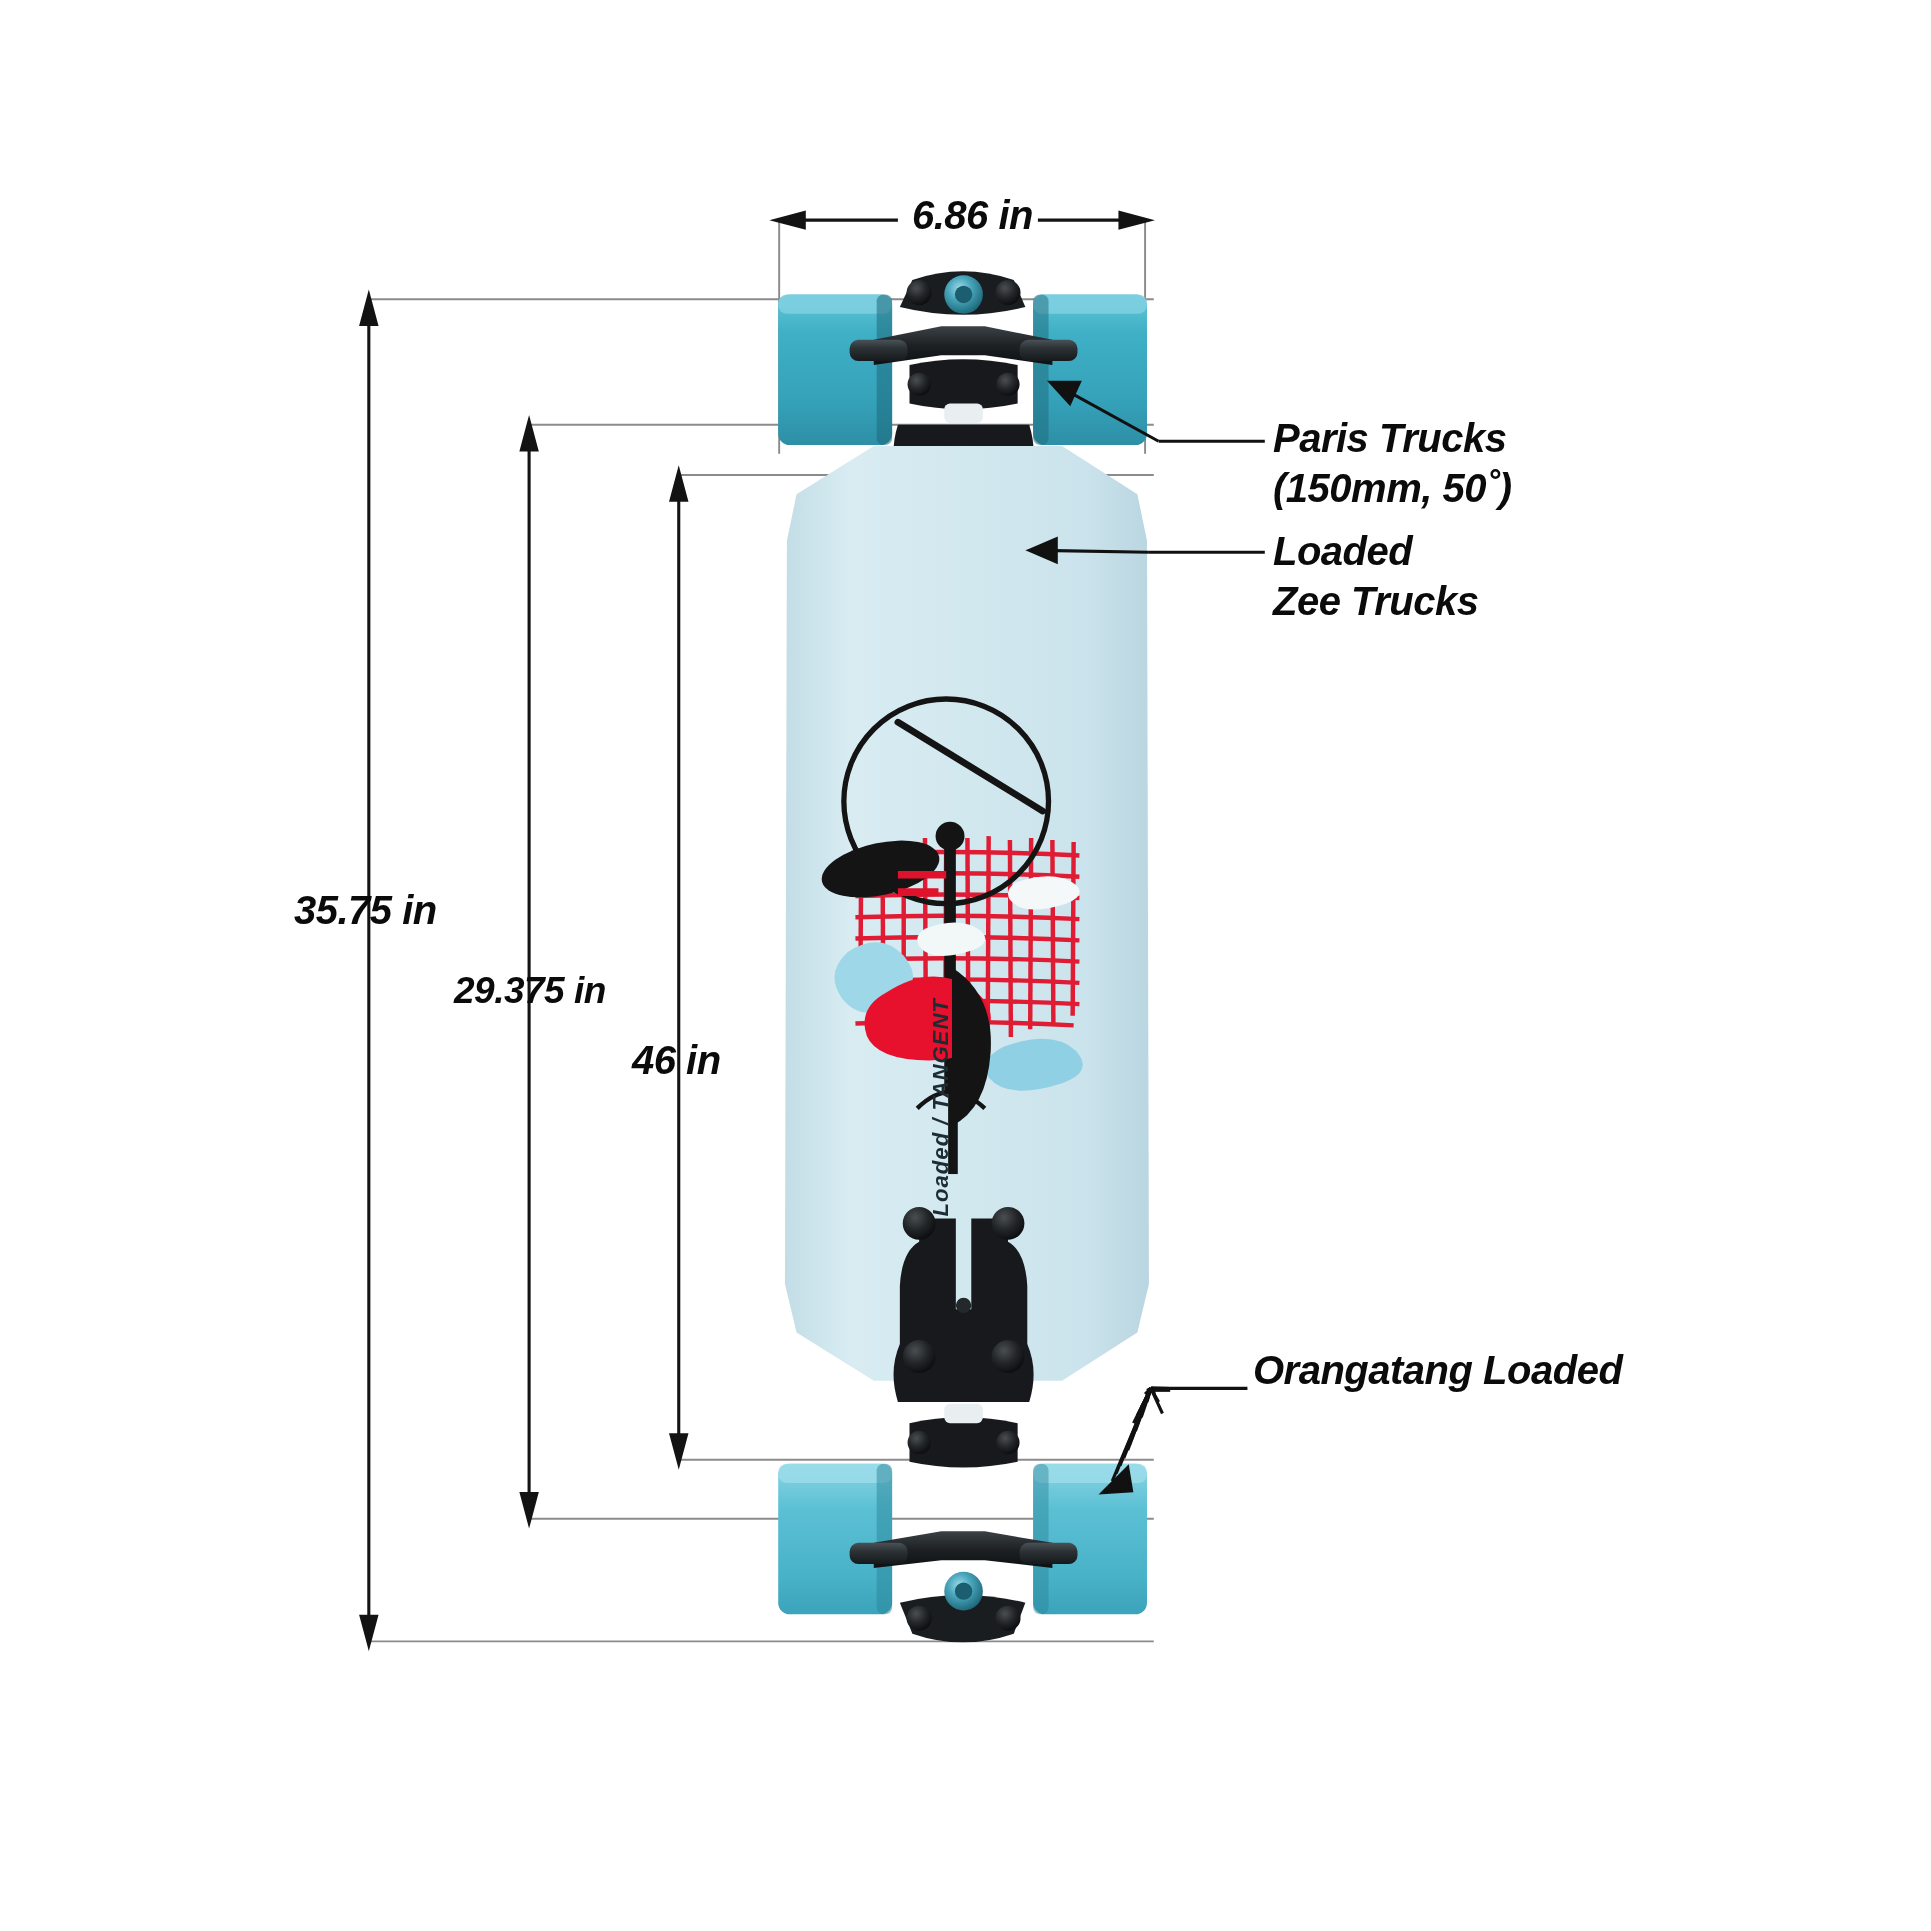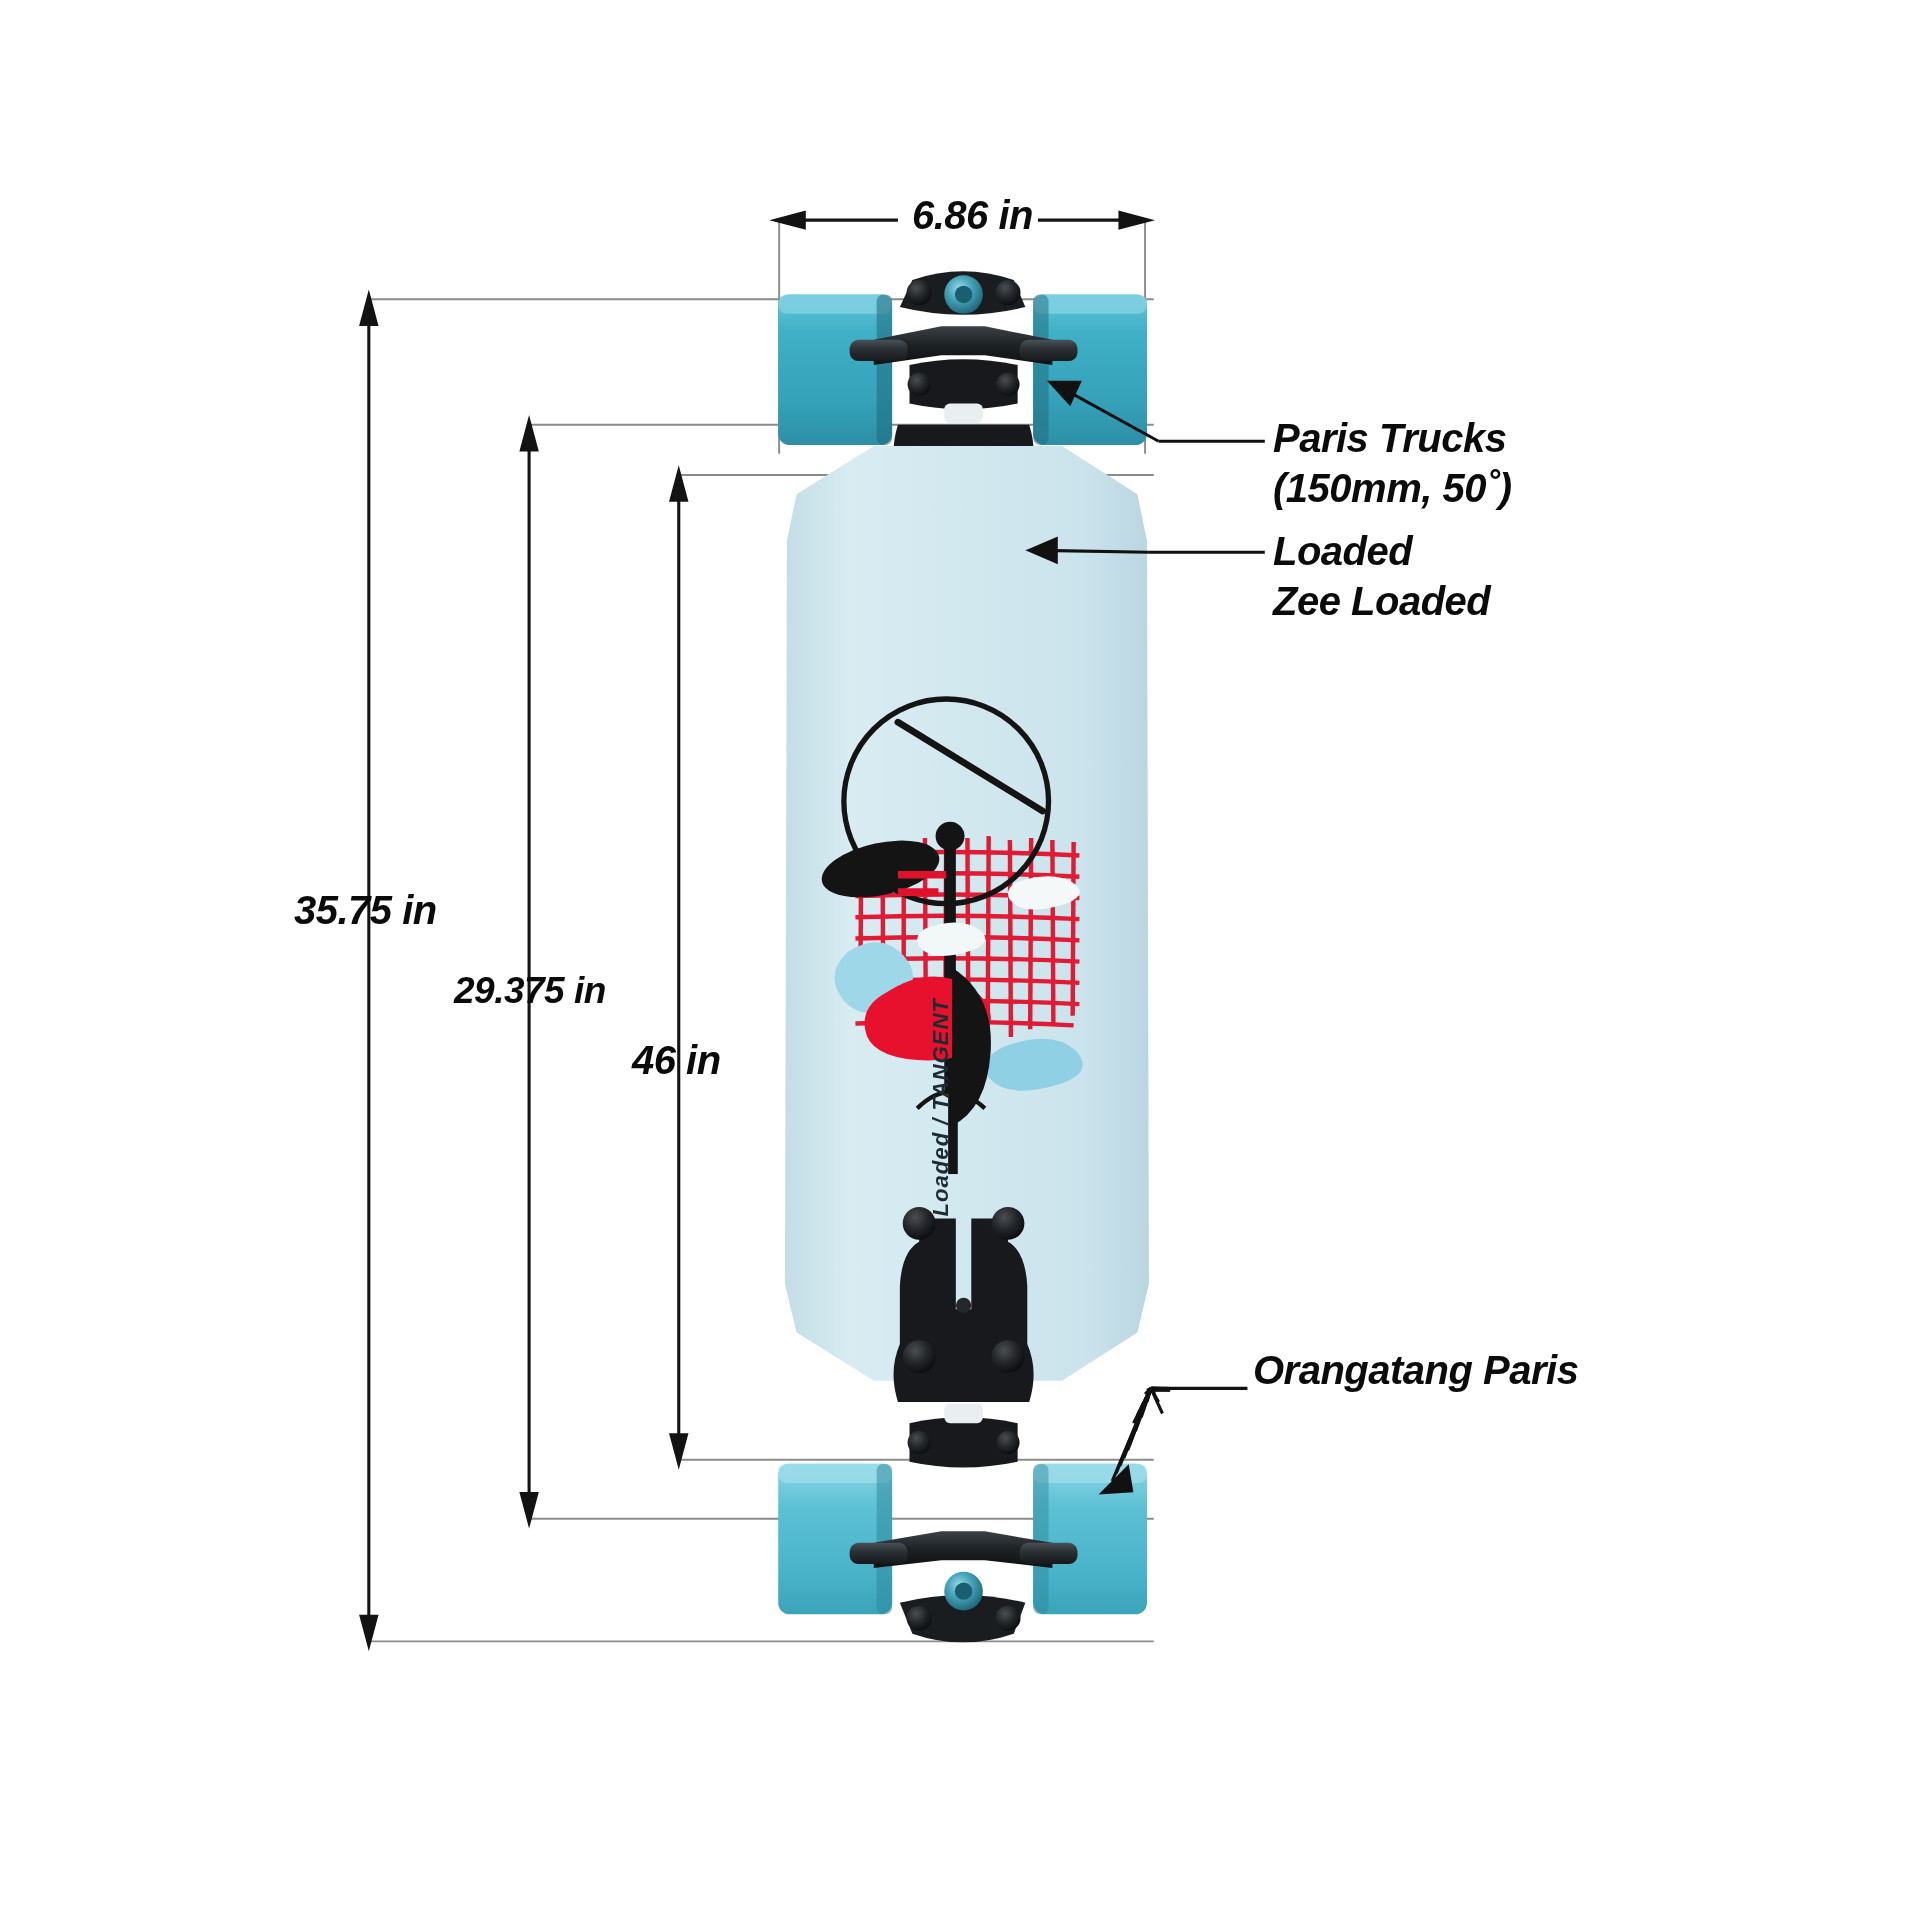--- a/index.html
+++ b/index.html
@@ -373,21 +373,21 @@
 
   <div class="dim-label" id="dim-platform-label">46 in</div>
 
   <div class="callout-label" id="callout-trucks">
     <div>Paris Trucks</div>
     <div>(150mm, 50˚)</div>
   </div>
 
   <div class="callout-label" id="callout-bracket">
     <div>Loaded</div>
-    <div>Zee Loaded</div>
+    <div>Zee Trucks</div>
   </div>
 
   <div class="callout-label" id="callout-wheels">
-    <div>Orangatang Paris</div>
+    <div>Orangatang Loaded</div>
   </div>
 
 </div>
 
 
 </body></html>

